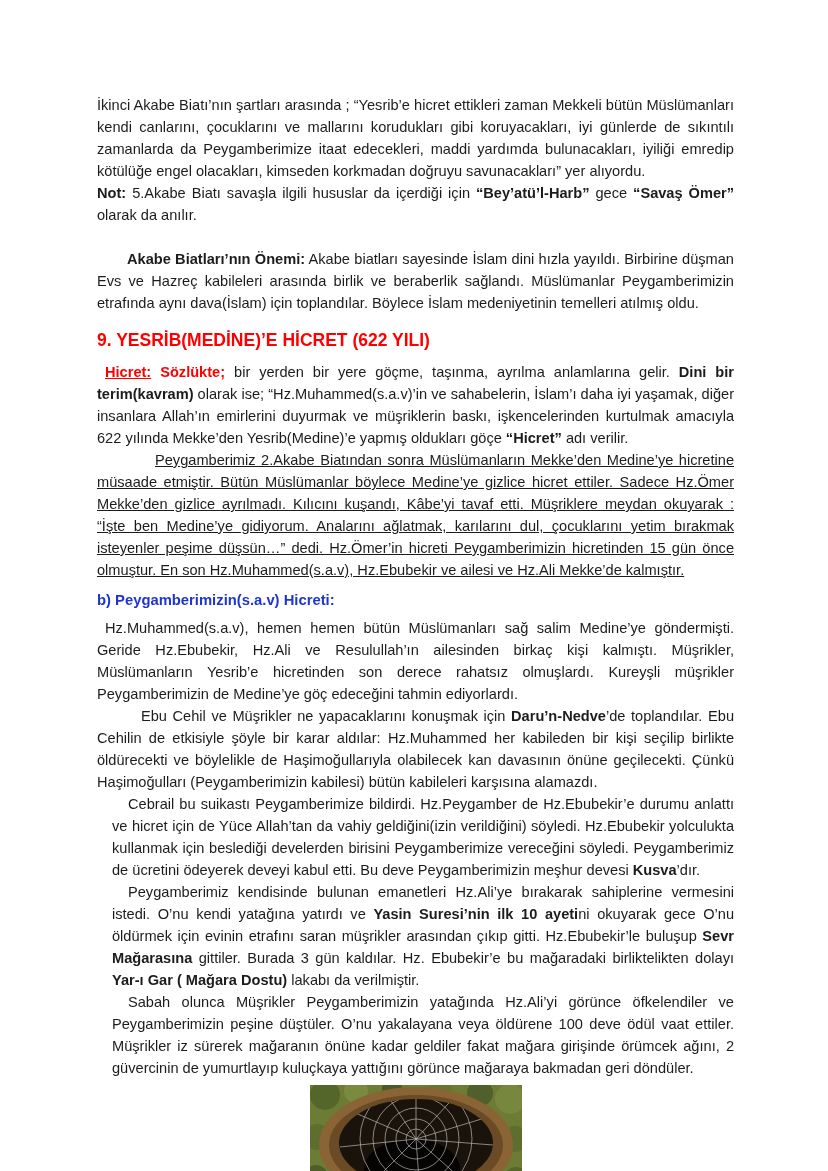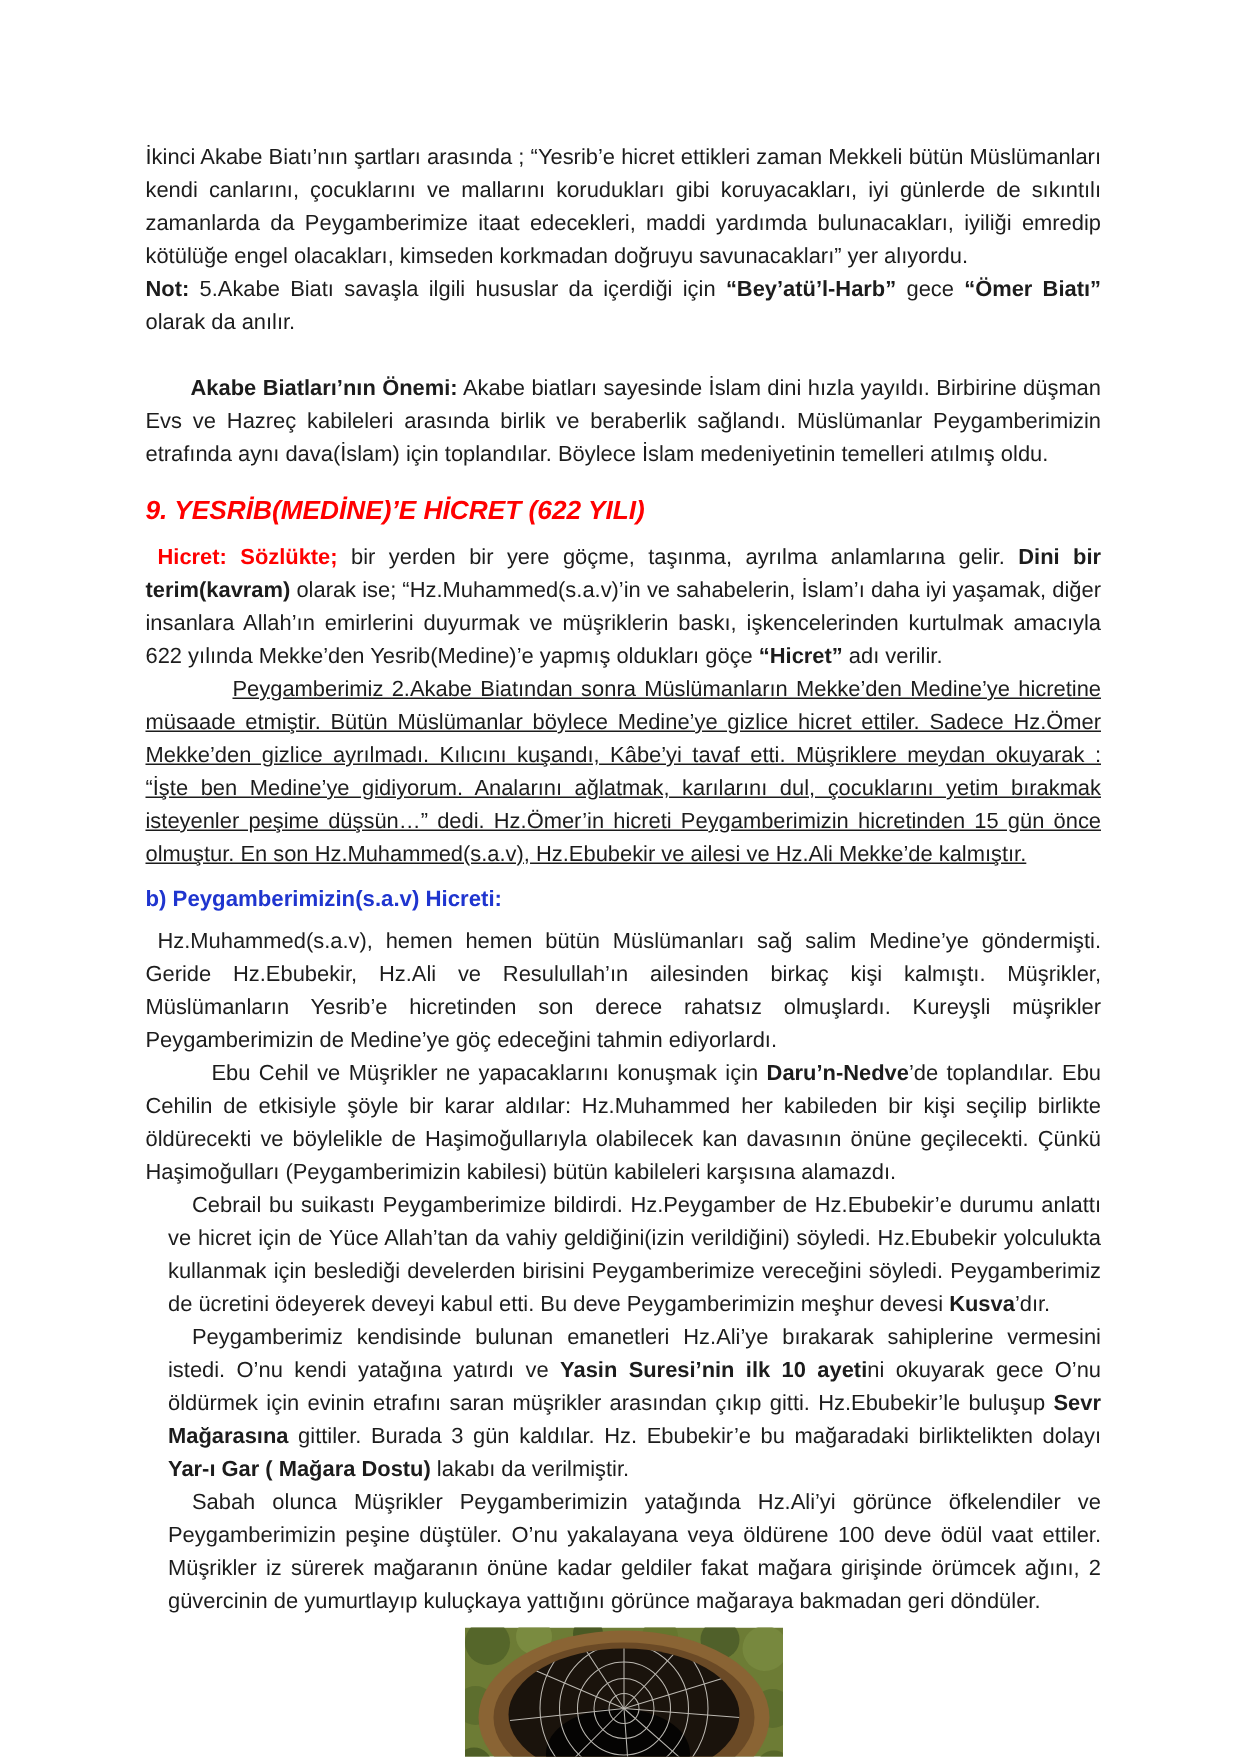--- a/index.html
+++ b/index.html
@@ -17,38 +17,37 @@
     width:637px;
   }
   .para {
     font-size:14.6px;
     line-height:22px;
     text-align:justify;
     margin:0;
   }
   .b { font-weight:700; }
   .r { color:var(--accent_red,#ff0000); }
-  .u { }
+  .u { text-decoration:underline; }
 
   .gap-after { margin-bottom:22px; }
   .gap-after-sm { margin-bottom:14px; }
 
   .ind-1 { text-indent:8px; }
   .ind-2 { text-indent:16px;margin-left:15px; }
   .ind-3 { text-indent:30px; }
   .ind-4 { text-indent:44px; }
   .ind-5 { text-indent:58px;text-decoration:underline; }
 
   .main-heading {
     color:var(--accent_red,#ff0000);
     font-size:17.5px;
     font-weight:700;
     line-height:24px;
     margin:10px 0 9px 0;
-    font-style:italic;
   }
   .sub-heading {
     color:var(--accent_blue,#1f35cf);
     font-size:14.8px;
     font-weight:700;
     line-height:22px;
     margin:0 0 4px 0;
   }
   .sub-heading.spaced-top { margin-top:8px; margin-bottom:6px; }
 
@@ -58,21 +57,21 @@
   }
   .illustration svg { display:inline-block; }
 </style>
 </head>
 <body>
 
 <div class="page">
 
   <p class="para"><span>İkinci Akabe Biatı’nın şartları arasında ; “Yesrib’e hicret ettikleri zaman Mekkeli bütün Müslümanları kendi canlarını, çocuklarını ve mallarını korudukları gibi koruyacakları, iyi günlerde de sıkıntılı zamanlarda da Peygamberimize itaat edecekleri, maddi yardımda bulunacakları, iyiliği emredip kötülüğe engel olacakları, kimseden korkmadan doğruyu savunacakları” yer alıyordu.</span></p>
 
-  <p class="para gap-after"><span class="b">Not:</span><span> 5.Akabe Biatı savaşla ilgili hususlar da içerdiği için </span><span class="b">“Bey’atü’l-Harb”</span><span> gece </span><span class="b">“Ömer Biatı”</span><span> olarak da anılır.</span></p>
+  <p class="para gap-after"><span class="b">Not:</span><span> 5.Akabe Biatı savaşla ilgili hususlar da içerdiği için </span><span class="b">“Bey’atü’l-Harb”</span><span> gece </span><span class="b">“Savaş Ömer”</span><span> olarak da anılır.</span></p>
 
   <p class="para ind-3 gap-after-sm"><span class="b">Akabe Biatları’nın Önemi:</span><span> Akabe biatları sayesinde İslam dini hızla yayıldı. Birbirine düşman Evs ve Hazreç kabileleri arasında birlik ve beraberlik sağlandı. Müslümanlar Peygamberimizin etrafında aynı dava(İslam) için toplandılar. Böylece İslam medeniyetinin temelleri atılmış oldu.</span></p>
 
   <h1 class="main-heading">9. YESRİB(MEDİNE)’E HİCRET (622 YILI)</h1>
 
 
   <p class="para ind-1"><span class="b r u">Hicret:</span><span class="b r"> Sözlükte;</span><span> bir yerden bir yere göçme, taşınma, ayrılma anlamlarına gelir. </span><span class="b">Dini bir terim(kavram)</span><span> olarak ise; “Hz.Muhammed(s.a.v)’in ve sahabelerin, İslam’ı daha iyi yaşamak, diğer insanlara Allah’ın emirlerini duyurmak ve müşriklerin baskı, işkencelerinden kurtulmak amacıyla 622 yılında Mekke’den Yesrib(Medine)’e yapmış oldukları göçe </span><span class="b">“Hicret”</span><span> adı verilir.</span></p>
 
   <p class="para ind-5"><span>Peygamberimiz 2.Akabe Biatından sonra Müslümanların Mekke’den Medine’ye hicretine müsaade etmiştir. Bütün Müslümanlar böylece Medine’ye gizlice hicret ettiler. Sadece Hz.Ömer Mekke’den gizlice ayrılmadı. Kılıcını kuşandı, Kâbe’yi tavaf etti. Müşriklere meydan okuyarak : “İşte ben Medine’ye gidiyorum. Analarını ağlatmak, karılarını dul, çocuklarını yetim bırakmak isteyenler peşime düşsün…” dedi. Hz.Ömer’in hicreti Peygamberimizin hicretinden 15 gün önce olmuştur. En son Hz.Muhammed(s.a.v), Hz.Ebubekir ve ailesi ve Hz.Ali Mekke’de kalmıştır.</span></p>
 

